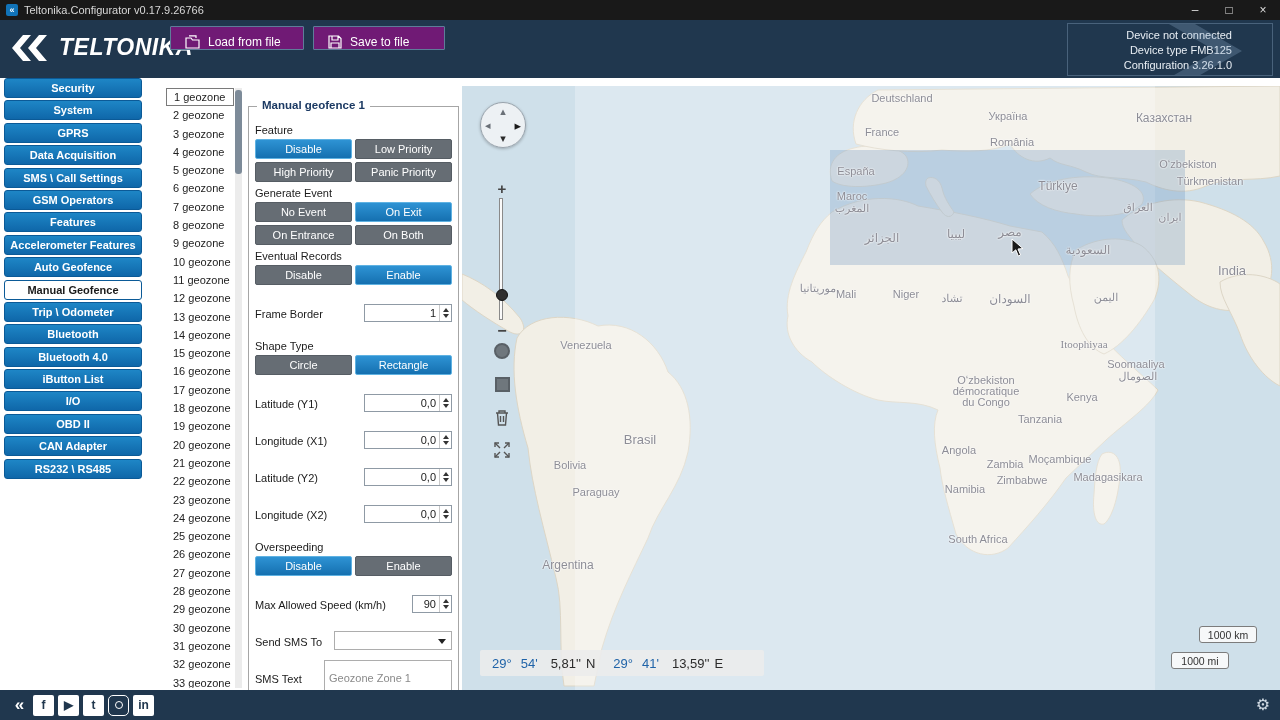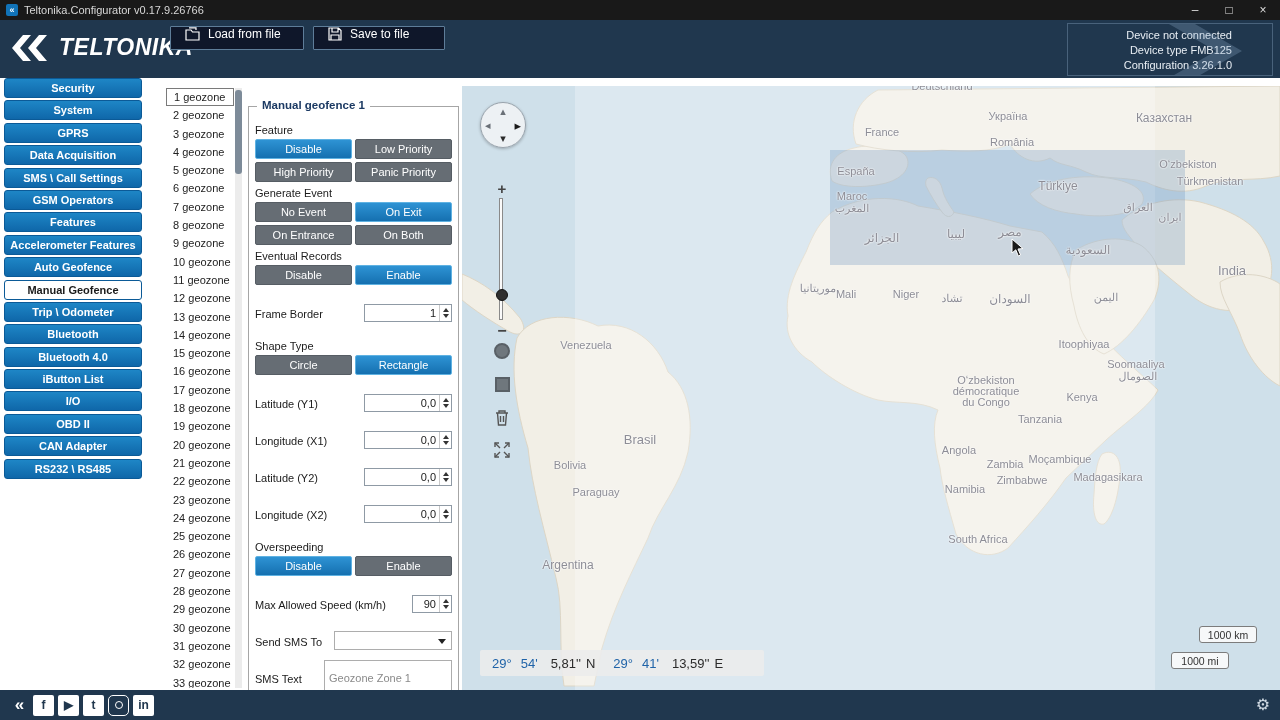--- a/index.html
+++ b/index.html
@@ -10,21 +10,21 @@
   
   .titlebar{position:absolute;left:0;top:0;width:1280px;height:20px;background:#191919;display:flex;align-items:center;color:#d8d8d8;font-size:11px}
   .tb-icon{width:12px;height:12px;margin:0 6px 0 6px;background:#1173b8;border-radius:2px;display:flex;align-items:center;justify-content:center;color:#fff;font-size:9px;font-weight:bold}
   .win-controls{margin-left:auto;display:flex;height:20px}
   .win-btn{width:34px;height:20px;display:flex;align-items:center;justify-content:center;color:#dcdcdc;font-size:12px;cursor:default}
 
   
   .header{position:absolute;left:0;top:20px;width:1280px;height:58px;background:#20374e}
   .logo{position:absolute;left:10px;top:14px;display:flex;align-items:center;gap:7px}
   .logo-text{color:#fff;font-size:23px;font-weight:bold;font-style:italic;letter-spacing:.5px}
-  .hdr-btn{position:absolute;top:6px;height:24px;display:flex;align-items:flex-start;gap:8px;padding:0 14px;background:#0f172a;border:1px solid #5e7d99;color:#fff;font-size:12px;border-radius:1px}
+  .hdr-btn{position:absolute;top:6px;height:24px;display:flex;align-items:flex-end;gap:8px;padding:0 14px;background:#701a75;border:1px solid #5e7d99;color:#fff;font-size:12px;border-radius:1px}
   .hdr-btn.load{left:170px;width:134px}
   .hdr-btn.save{left:313px;width:132px}
   .device-box{position:absolute;right:7px;top:3px;width:206px;height:53px;border:1px solid #49627b;color:#e8eef4;font-size:11px;line-height:15px;text-align:right;padding:4px 40px 0 0;overflow:hidden}
   .device-watermark{position:absolute;right:18px;top:-6px;opacity:.9;pointer-events:none}
 
   
   .sidebar{position:absolute;left:4px;top:78px;width:138px}
   .side-btn{height:20px;line-height:18px;margin-bottom:2.4px;text-align:center;font-size:11px;font-weight:bold;color:#fff;background:linear-gradient(#1e86c6,#0f67a9);border:1px solid #0b5a97;border-radius:3px;cursor:pointer}
   .side-btn.selected{background:#fff;color:#1a1a1a;border:1px solid #0b5a97}
 
@@ -347,21 +347,21 @@
         <path d="M614,164 C636,150 664,150 680,160 C696,172 702,192 692,214 C678,238 660,260 642,268 C626,262 616,242 612,220 C606,198 606,180 614,164 Z"></path>
 
         <path d="M758,196 C778,184 804,188 818,198 L818,300 C802,292 786,272 778,248 C770,226 758,212 758,196 Z"></path>
       </g>
     </svg>
 
     <div class="ov-white"></div>
     <div class="ov-blue"></div>
 
     <div class="map-labels">
-        <span class="map-label" style="left: 440px; top: 0; margin-left: 40px;">Deutschland</span>
+        <span class="map-label" style="left: 440px; top: 12px;">Deutschland</span>
         <span class="map-label" style="left: 420px; top: 46px;">France</span>
         <span class="map-label" style="left: 394px; top: 85px;">España</span>
         <span class="map-label" style="left: 546px; top: 30px;">Україна</span>
         <span class="map-label" style="left: 550px; top: 56px;">România</span>
         <span class="map-label" style="left: 596px; top: 100px; font-size: 12px;">Türkiye</span>
         <span class="map-label" style="left: 702px; top: 32px; font-size: 12px;">Казахстан</span>
         <span class="map-label" style="left: 726px; top: 78px;">Oʻzbekiston</span>
         <span class="map-label" style="left: 748px; top: 95px;">Türkmenistan</span>
         <span class="map-label" style="left: 676px; top: 121px;">العراق</span>
         <span class="map-label" style="left: 708px; top: 131px;">ایران</span>
@@ -371,21 +371,21 @@
         <span class="map-label" style="left: 494px; top: 148px; font-size: 12px;">ليبيا</span>
         <span class="map-label" style="left: 548px; top: 146px; font-size: 12px;">مصر</span>
         <span class="map-label" style="left: 626px; top: 164px; font-size: 12px;">السعودية</span>
         <span class="map-label" style="left: 356px; top: 202px;">موريتانيا</span>
         <span class="map-label" style="left: 384px; top: 208px;">Mali</span>
         <span class="map-label" style="left: 444px; top: 208px;">Niger</span>
         <span class="map-label" style="left: 490px; top: 212px;">تشاد</span>
         <span class="map-label" style="left: 548px; top: 213px; font-size: 12px;">السودان</span>
         <span class="map-label" style="left: 644px; top: 211px;">اليمن</span>
         <span class="map-label" style="left: 770px; top: 184px; font-size: 13px;">India</span>
-        <span class="map-label" style="left: 622px; top: 258px;">Itoophiyaa</span>
+        <span class="map-label" style="left: 622px; top: 258px; font-family: Liberation Serif, serif;">Itoophiyaa</span>
         <span class="map-label" style="left: 674px; top: 278px;">Soomaaliya</span>
         <span class="map-label" style="left: 676px; top: 290px;">الصومال</span>
         <span class="map-label" style="left: 620px; top: 311px;">Kenya</span>
         <span class="map-label" style="left: 578px; top: 333px;">Tanzania</span>
         <span class="map-label" style="left: 524px; top: 294px;">Oʻzbekiston</span>
         <span class="map-label" style="left: 524px; top: 305px;">démocratique</span>
         <span class="map-label" style="left: 524px; top: 316px;">du Congo</span>
         <span class="map-label" style="left: 497px; top: 364px;">Angola</span>
         <span class="map-label" style="left: 543px; top: 378px;">Zambia</span>
         <span class="map-label" style="left: 598px; top: 373px;">Moçambique</span>

